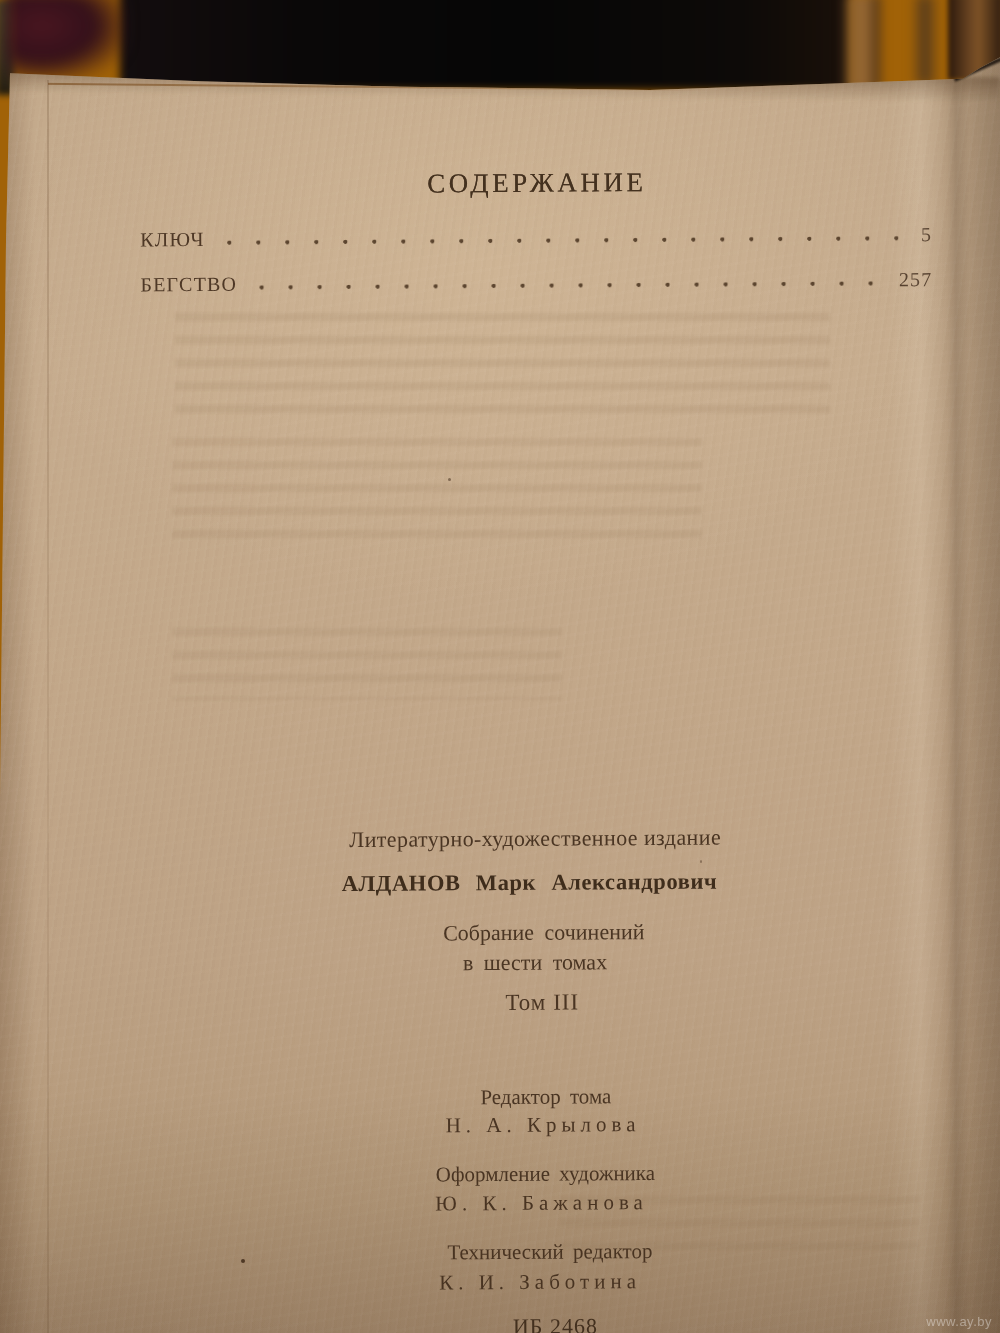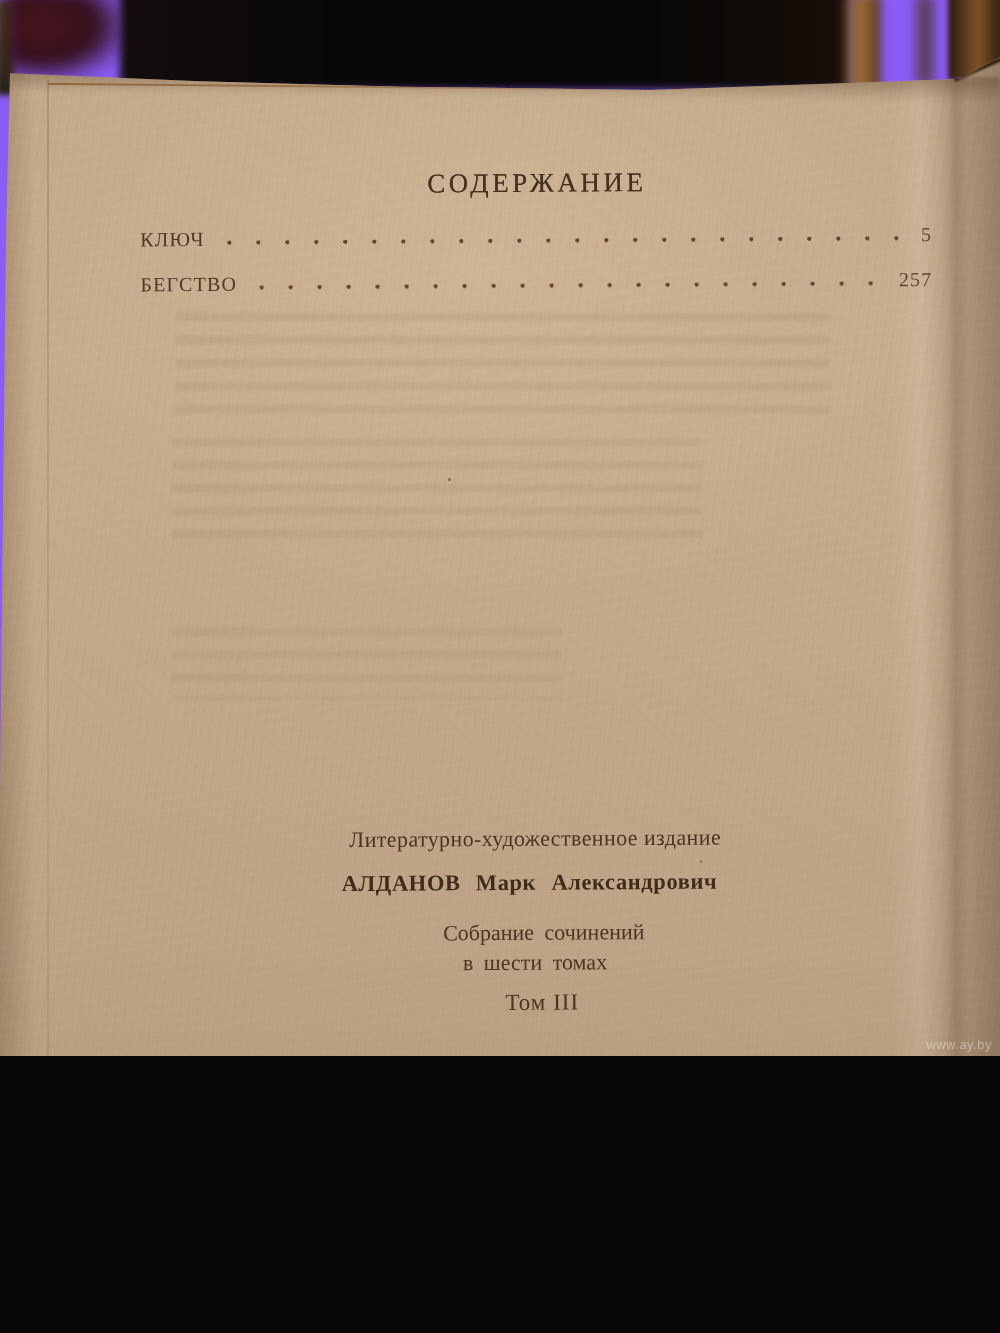--- a/index.html
+++ b/index.html
@@ -1,18 +1,18 @@
 <!DOCTYPE html>
 <html><head>
 <meta charset="utf-8">
 <style>
   html,body{margin:0;padding:0;background:#060606;}
   .scene{
-    position:relative;width:1000px;height:1056px;overflow:hidden;
-    background:#8b5cf6;
+    position:relative;width:1000px;height:1333px;overflow:hidden;
+    background:#a16207;
     font-family:"Liberation Serif", serif;
   }
   
   .bg-obj{position:absolute;}
   .olive-strip{left:-4px;top:0;width:18px;height:95px;
     background:linear-gradient(180deg,#4b4226 0%,#3c3520 60%,#241d10 100%);
     filter:blur(3px);}
   .maroon-glow{left:6px;top:-10px;width:120px;height:90px;
     background:radial-gradient(ellipse at 30% 40%,#4a1620 0%,#33101a 45%,rgba(20,5,10,0) 80%);
     filter:blur(7px);}

